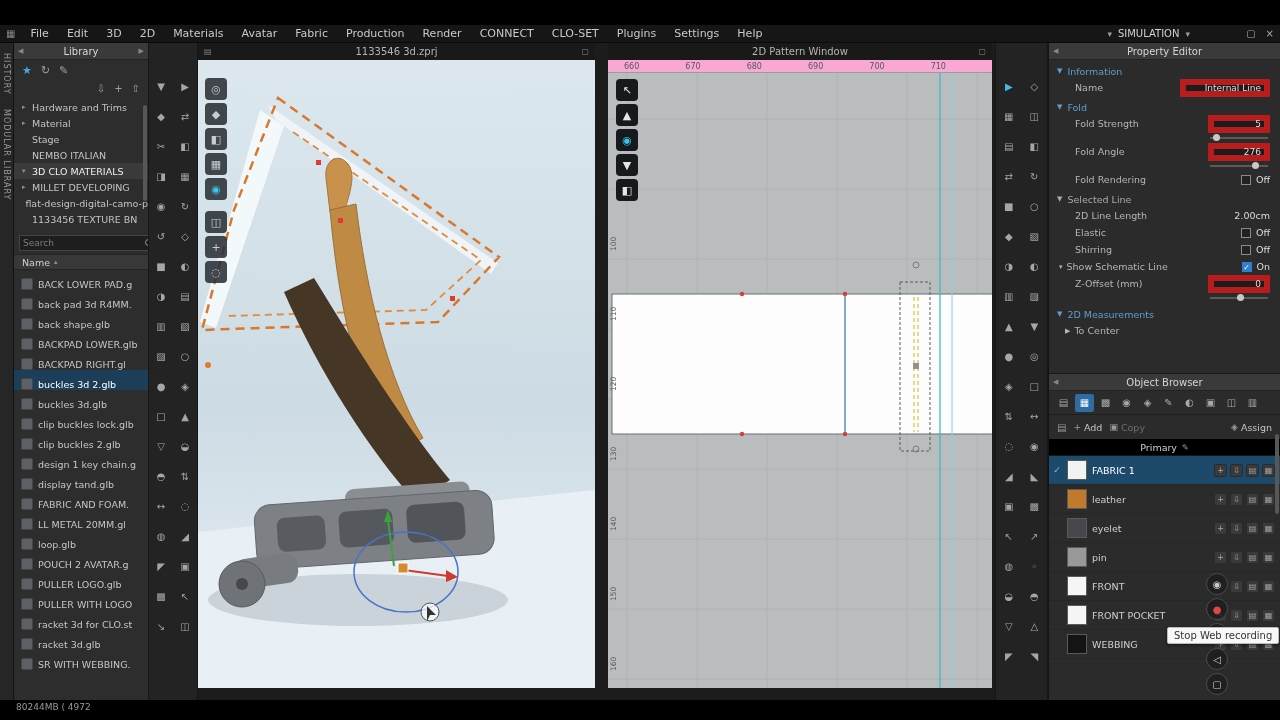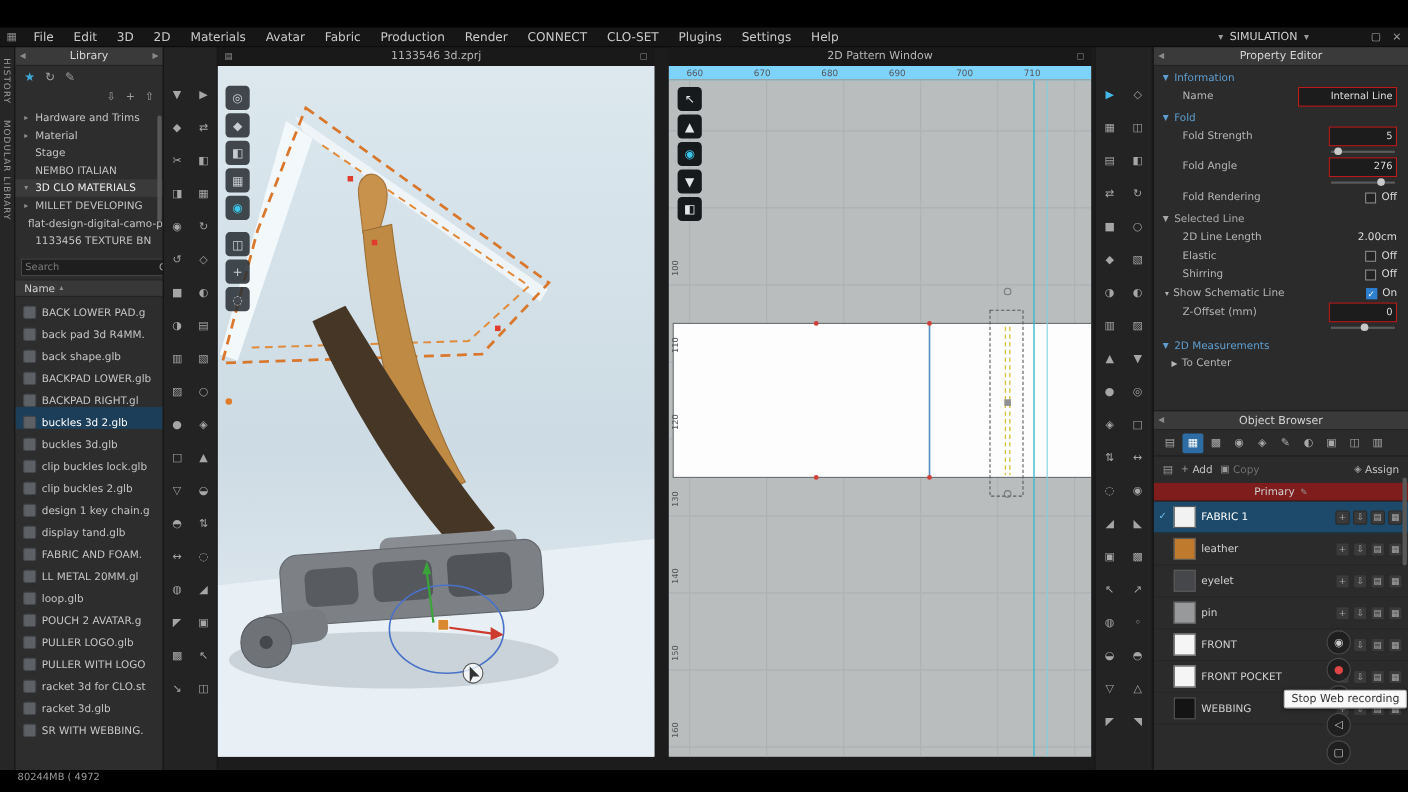--- a/index.html
+++ b/index.html
@@ -75,60 +75,60 @@
   .vp-toggles{position:absolute;left:7px;top:18px;display:flex;flex-direction:column;gap:3px;z-index:3}
   .vtg{width:22px;height:22px;background:rgba(42,48,54,.88);border-radius:4px;color:#c6cdd3;
     display:flex;align-items:center;justify-content:center;font-size:11px}
   .vp-toggles div:nth-of-type(6){margin-top:8px}
   .vtg.active span{color:#3cc5ea}
   .scene3d{position:absolute;left:0;top:0;z-index:1}
 
   
   .p2d{position:absolute;left:608px;top:0;width:384px;height:645px;background:#191919}
   .canvas2d{position:relative;width:384px;height:628px;background:#b9bdbe;overflow:hidden}
-  .ruler-top{position:absolute;left:0;top:0;width:100%;height:13px;background:#7dd3fc;
+  .ruler-top{position:absolute;left:0;top:0;width:100%;height:13px;background:#f9a8d4;
     border-bottom:1px solid #999d9f;display:flex;padding-left:16px;z-index:4}
   .rt-num{width:70px;font-size:8px;color:#55585a;line-height:13px}
   .ruler-left{position:absolute;left:1px;top:13px;display:flex;flex-direction:column;z-index:4;padding-top:108px}
   .rl-num{height:70px;font-size:7.5px;color:#55585a;writing-mode:vertical-rl;transform:rotate(180deg)}
   .p2d-tools{position:absolute;left:8px;top:19px;display:flex;flex-direction:column;gap:3px;z-index:5}
   .ptl{width:22px;height:22px;background:#161a1d;border-radius:4px;color:#e4e7e9;
     display:flex;align-items:center;justify-content:center;font-size:11px}
   .ptl.active span{color:#3cc5ea}
   .scene2d{position:absolute;left:0;top:0;z-index:2}
 
   
   .rpanel{position:absolute;left:1048px;top:0;width:232px;height:100%;background:#2b2b2b;border-left:1px solid #141414}
   .pe-sec{height:16px;display:flex;align-items:center;gap:5px;padding-left:8px;font-size:9.5px;color:#5f9ecf;margin-top:3px}
   .pe-sec .caret{font-size:7px}
   .pe-sec.gray{color:#a9a9a9}
   .pe-row{height:17px;display:flex;align-items:center;padding:0 10px 0 26px;font-size:9.5px}
   .pe-row .lbl{color:#b5b5b5;flex:1;white-space:nowrap}
   .pe-row .val{color:#dcdcdc}
-  .pe-input{min-width:62px;height:18px;background:#1c1c1c;border:1px solid #b91c1c;color:#ddd;font-size:9px;
+  .pe-input{min-width:62px;height:18px;background:#1c1c1c;border:6px solid #b91c1c;color:#ddd;font-size:9px;
     display:flex;align-items:center;justify-content:flex-end;padding:0 3px}
   .pe-sliderrow{height:11px;display:flex;justify-content:flex-end;align-items:center;padding-right:12px}
   .pe-track{width:58px;height:2px;background:#5a5a5a;position:relative}
   .pe-handle{position:absolute;top:-3px;width:7px;height:7px;background:#c9c9c9;border-radius:50%}
   .cb{width:10px;height:10px;border:1px solid #8a8a8a;background:#222;margin-right:5px;font-size:8px;
     line-height:9px;text-align:center;color:transparent;flex:none}
   .cb.on{background:#2f7fd1;border-color:#2f7fd1;color:#fff}
   .pe-row .rowcaret{font-size:7px;color:#b5b5b5;margin-right:4px}
 
   .ob{position:absolute;left:0;top:330px;right:0;bottom:0;background:#2b2b2b;border-top:1px solid #1a1a1a}
   .ob-tabs{height:24px;display:flex;align-items:center;gap:2px;padding:0 5px;border-bottom:1px solid #1f1f1f}
   .ob-tab{width:19px;height:18px;display:flex;align-items:center;justify-content:center;font-size:10px;color:#a8a8a8;border-radius:2px}
   .ob-tab.active{background:#2e6da4;color:#fff}
   .ob-actions{height:24px;display:flex;align-items:center;gap:7px;padding:0 8px;font-size:9.5px;color:#c4c4c4}
   .ob-actions .obi{font-size:10px;color:#9a9a9a}
   .ob-btn{display:flex;align-items:center;gap:3px;cursor:default}
   .ob-btn .bi{font-size:9px;color:#9a9a9a}
   .ob-btn.dim{color:#6f6f6f}
   .ob-spacer{flex:1}
-  .ob-primary{height:17px;background:#7f1d1d;display:flex;align-items:center;justify-content:center;
+  .ob-primary{height:17px;background:#000000;display:flex;align-items:center;justify-content:center;
     gap:5px;font-size:9.5px;color:#cfcfcf;border-bottom:1px solid #161616}
   .ob-primary .pencil{font-size:8px;color:#9a9a9a}
   .fab-row{height:29px;display:flex;align-items:center;padding:0 5px 0 3px;gap:5px;font-size:9.5px;color:#d0d0d0;border-bottom:1px solid #262626}
   .fab-row.selected{background:#1d4a6b;color:#fff}
   .fab-check{width:10px;font-size:9px;color:#6fc1ef;flex:none;text-align:center}
   .fab-swatch{width:20px;height:20px;border:1px solid #5a5a5a;flex:none}
   .fab-name{flex:1;white-space:nowrap;overflow:hidden}
   .fab-ics{display:flex;gap:3px;flex:none}
   .fi{width:13px;height:13px;background:#3a3a3a;border:1px solid #2a2a2a;border-radius:2px;color:#a8a8a8;
     font-size:8px;display:flex;align-items:center;justify-content:center}

